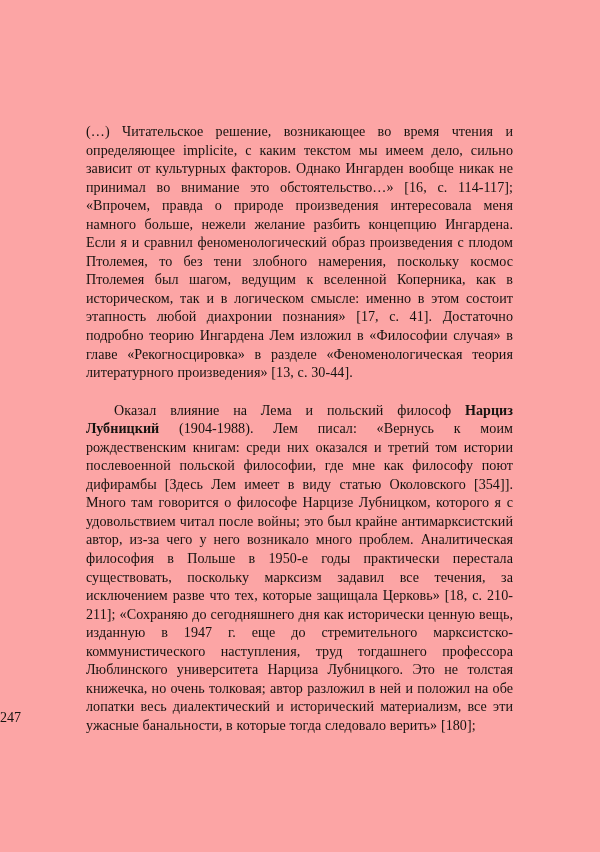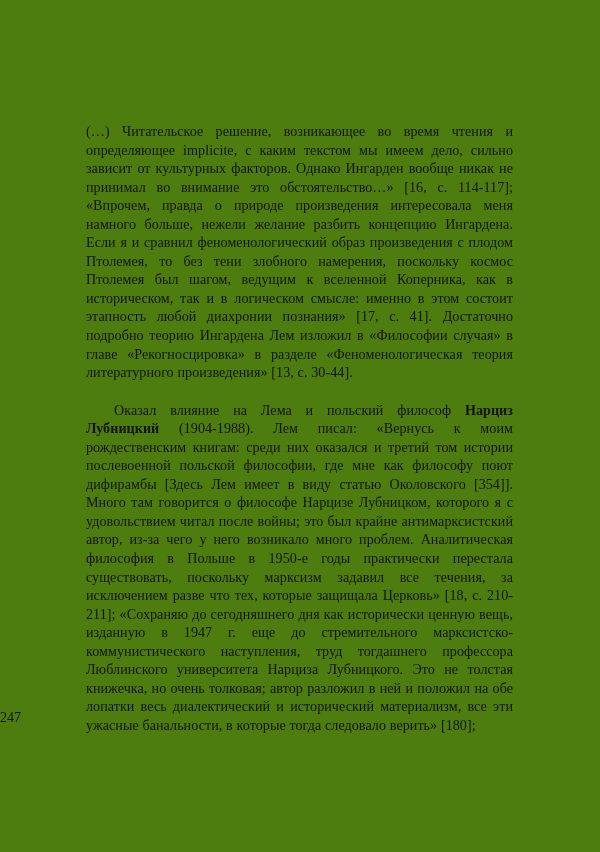--- a/index.html
+++ b/index.html
@@ -16,21 +16,21 @@
     font-family: "Liberation Serif", "DejaVu Serif", serif;
     color: #15130f;
     -webkit-font-smoothing: antialiased;
   }
   .page {
     position: absolute;
     left: 0;
     top: 0;
     width: 600px;
     height: 852px;
-    background: #4d7c0f;
+    background: #fca5a5;
   }
   .text-block {
     position: absolute;
     left: 86px;
     top: 122px;
     width: 427px;
   }
   .para {
     margin: 0;
     text-align: justify;

